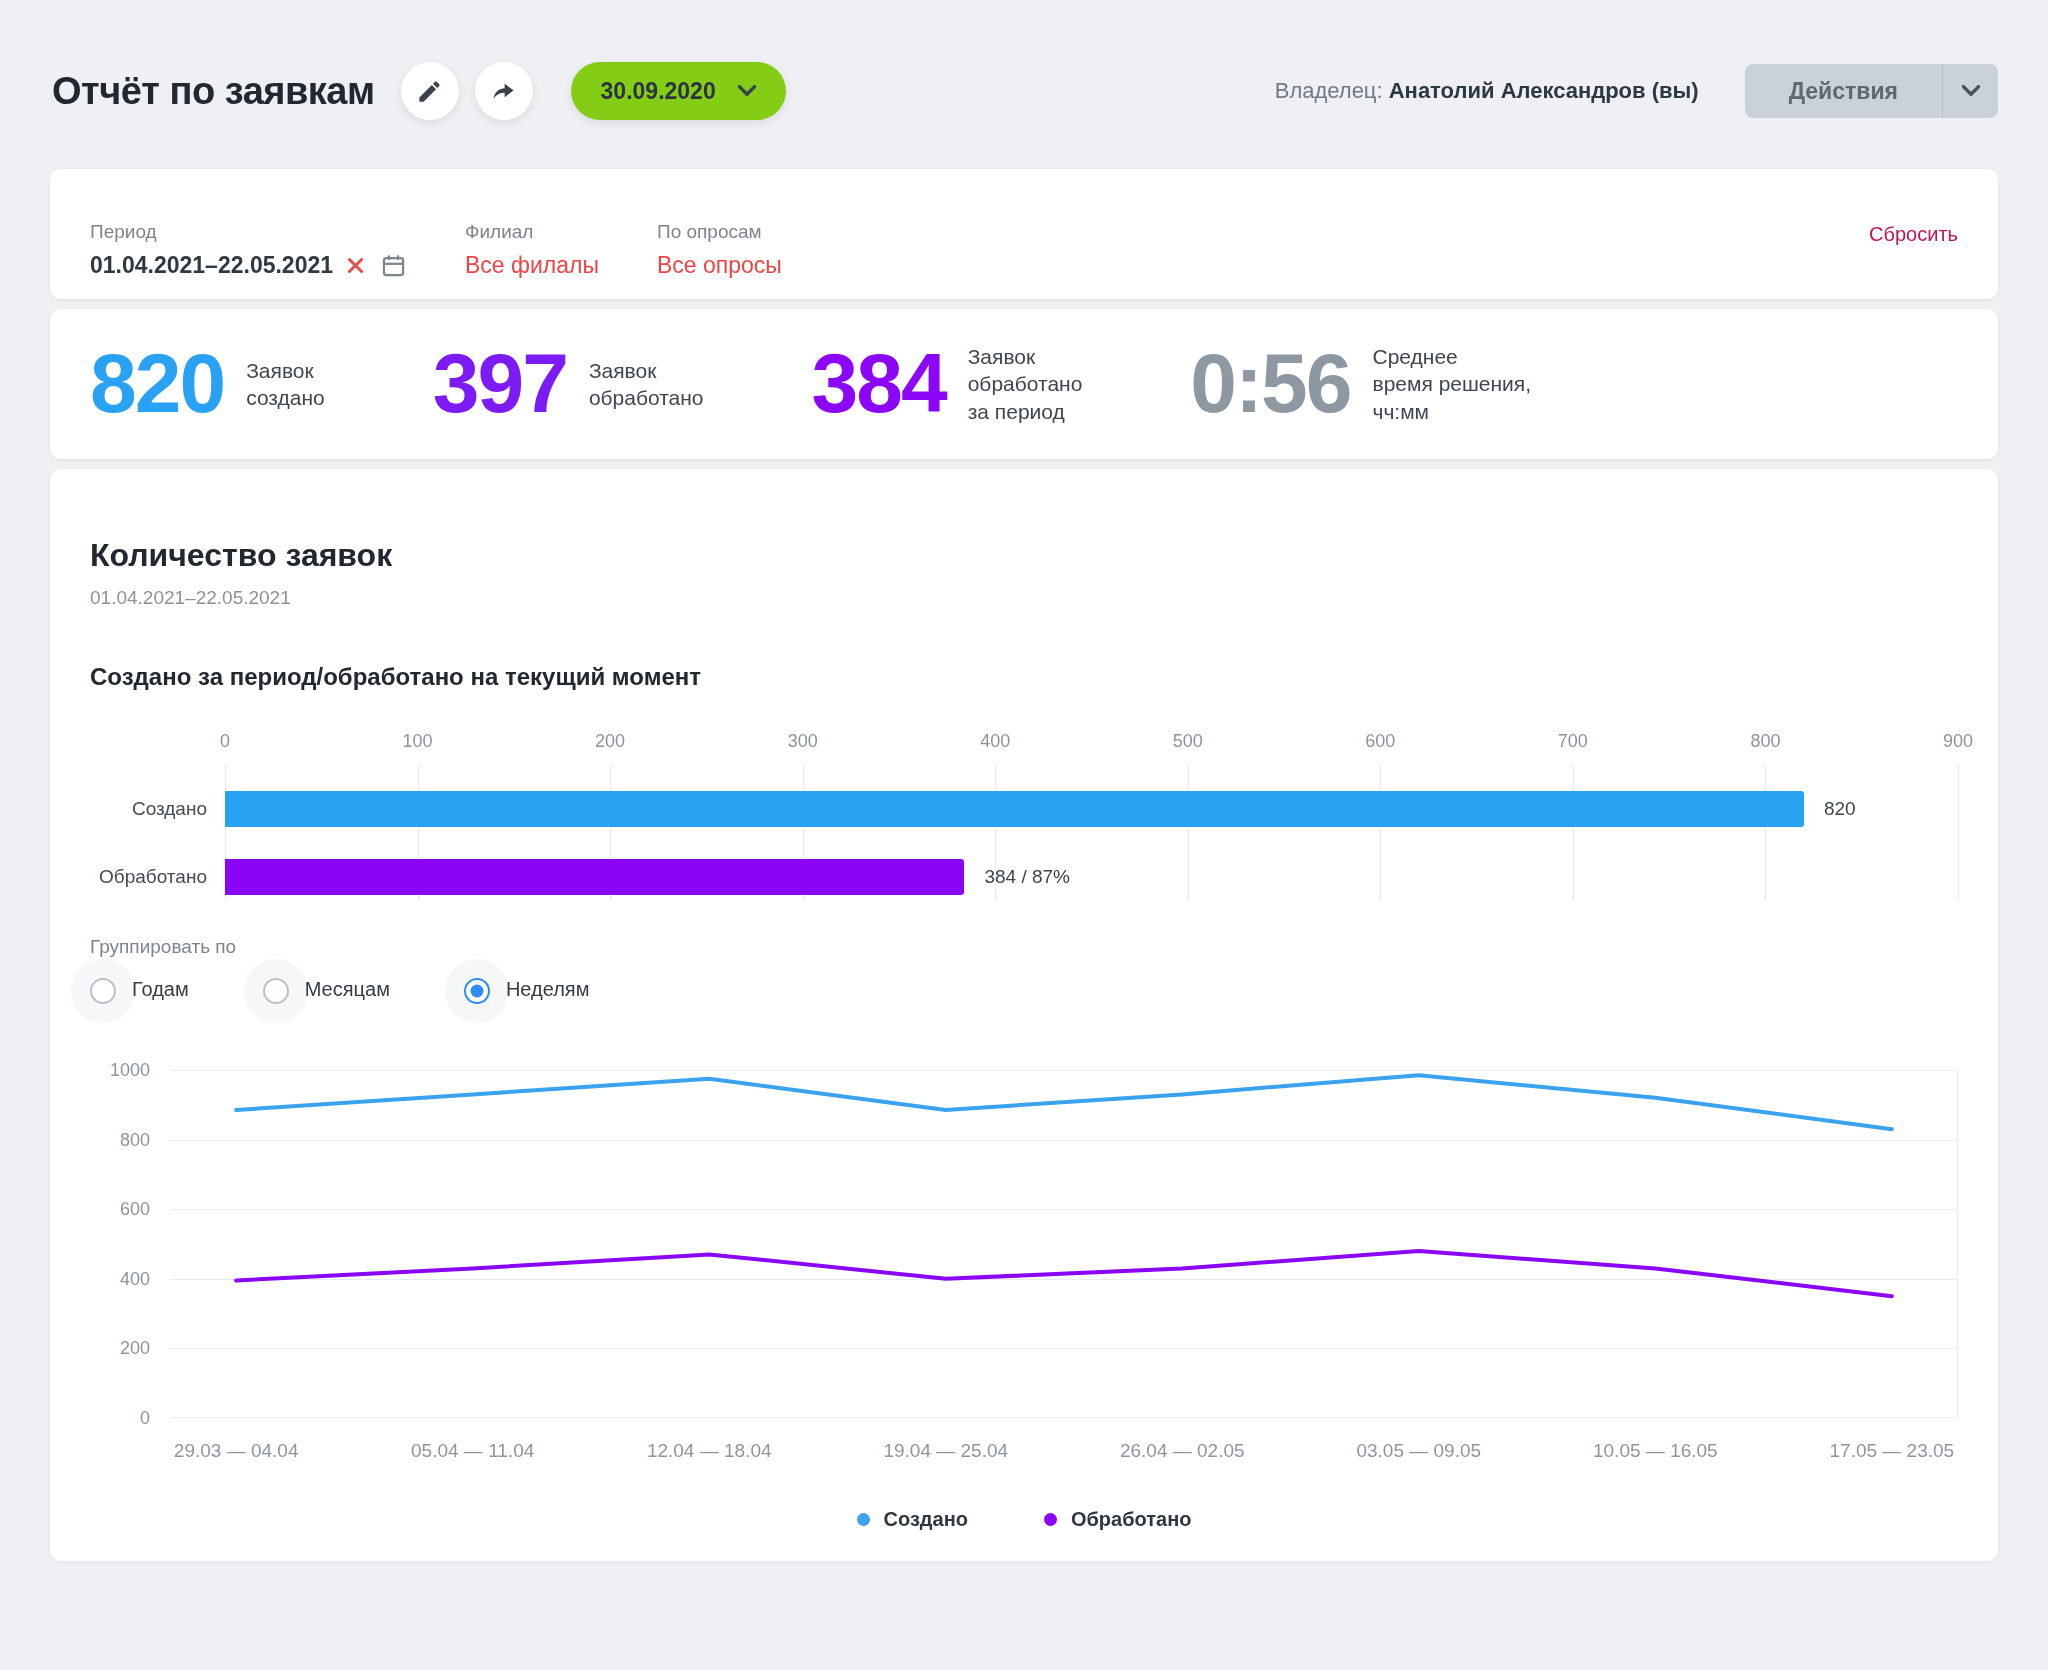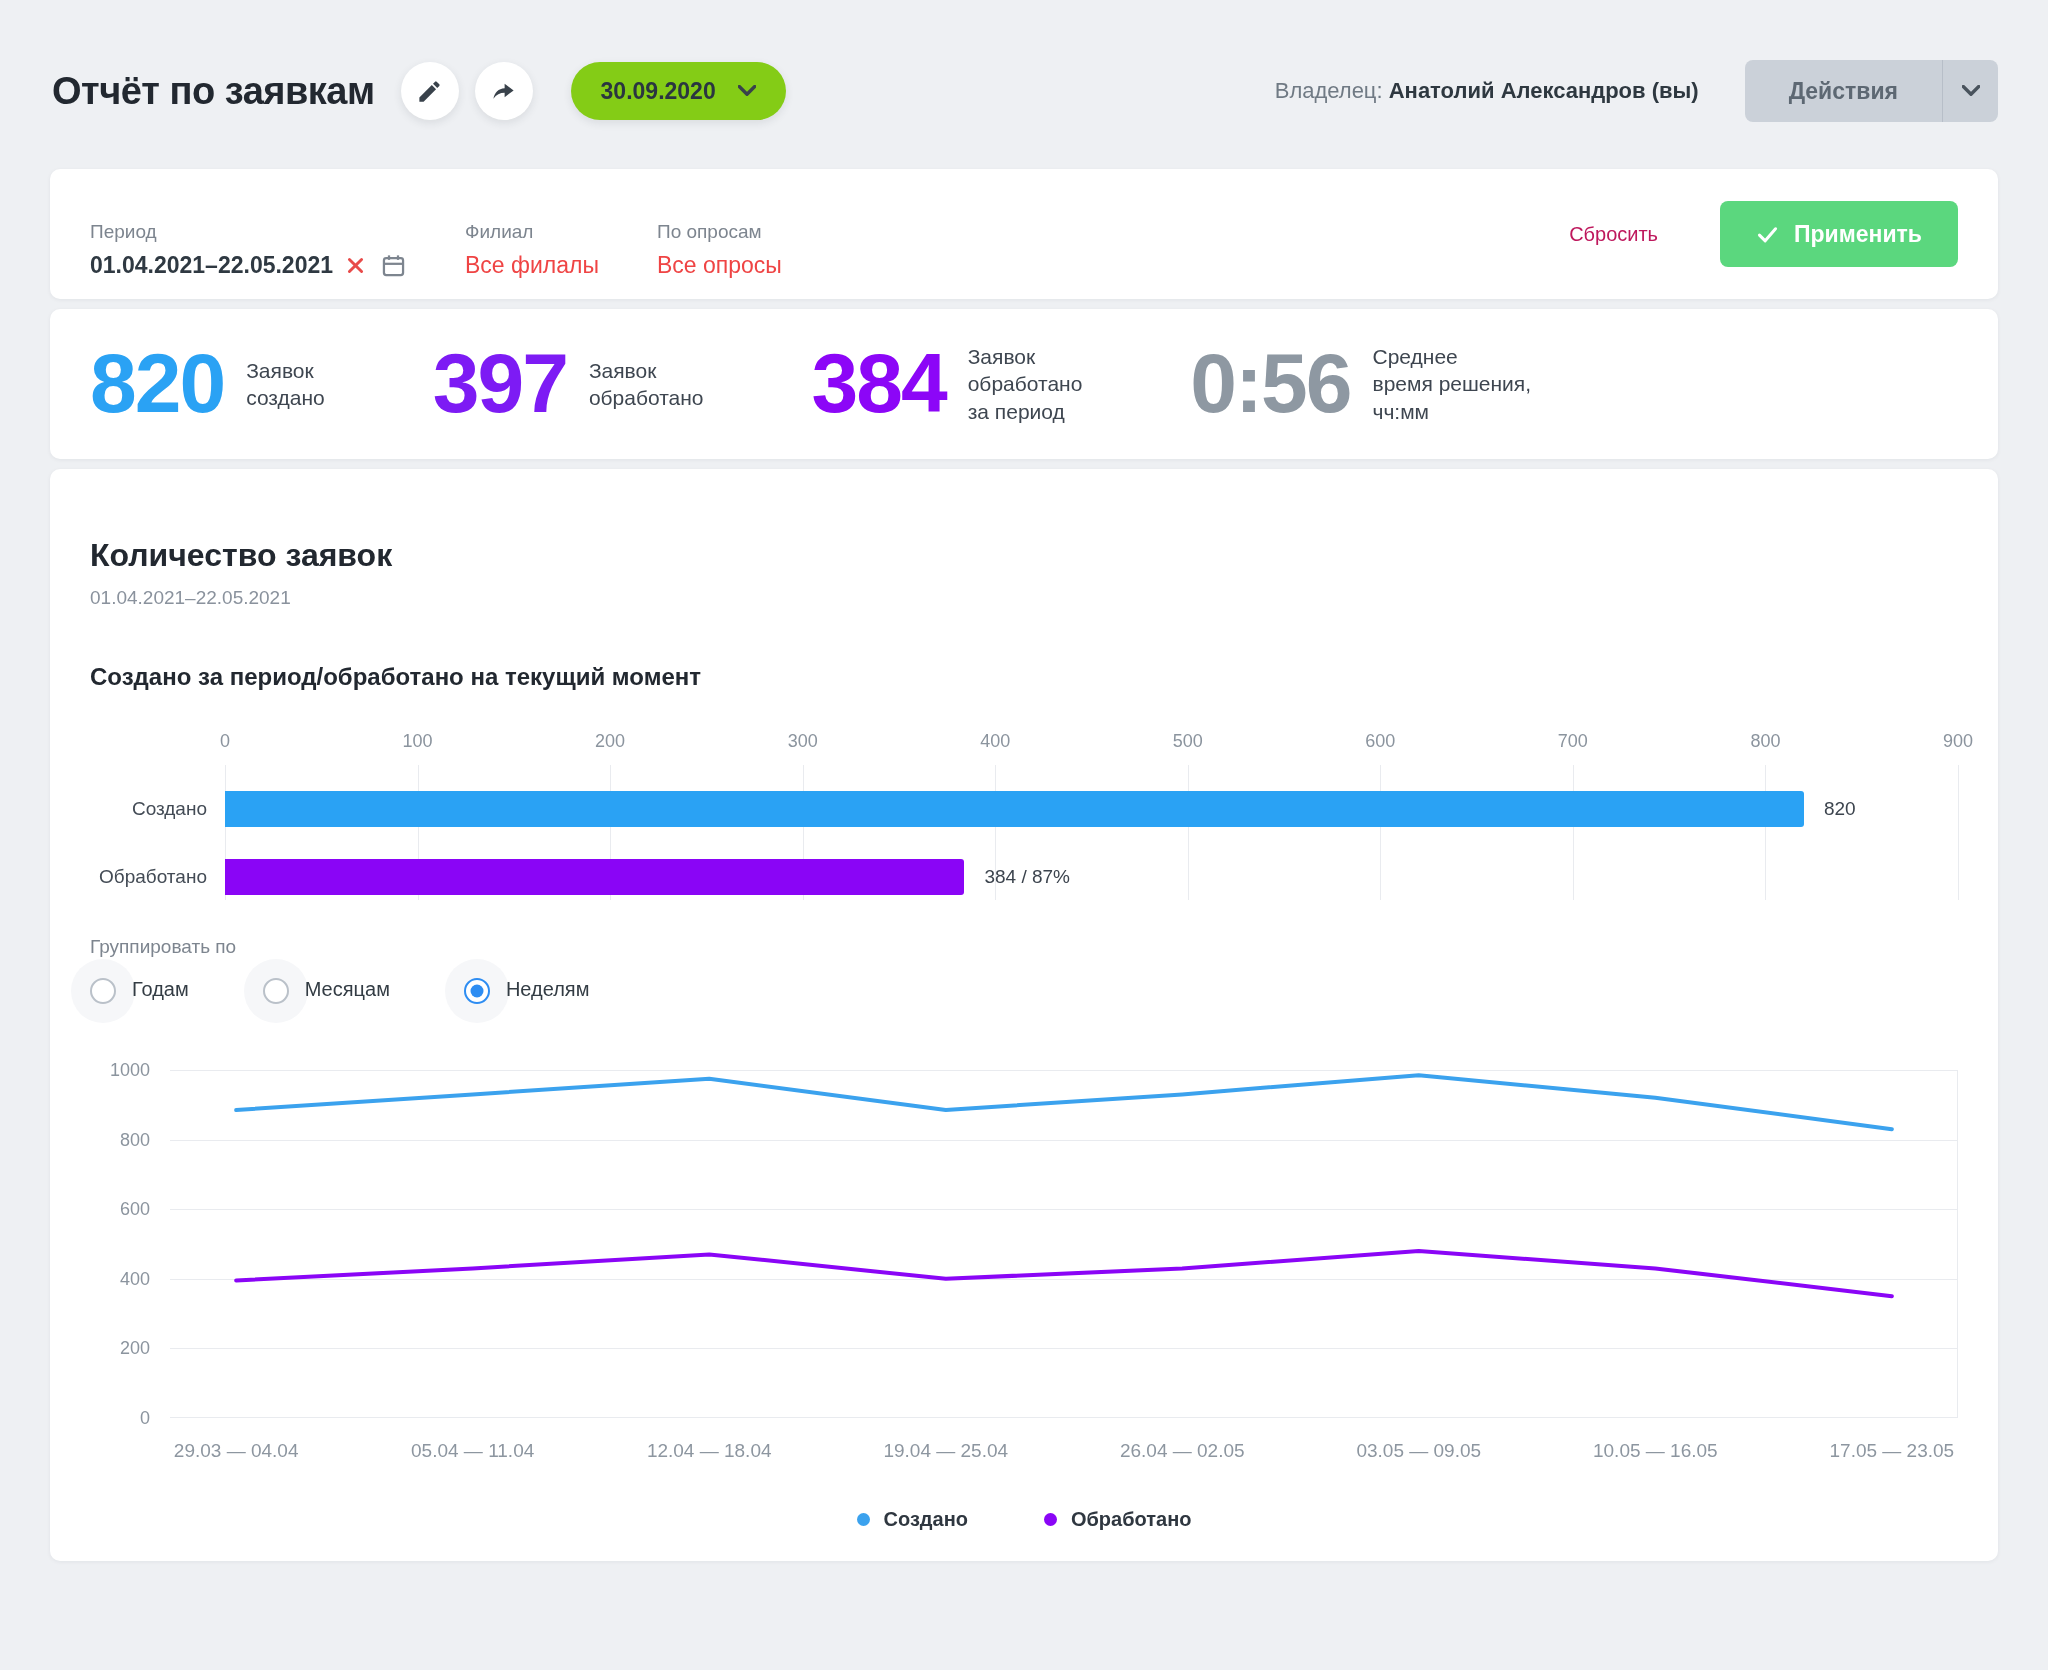--- a/index.html
+++ b/index.html
@@ -28,21 +28,21 @@
     height: 58px; border-radius: 30px; background: #84cc16;
     box-shadow: 0 3px 8px rgba(40,50,60,.10);
     padding: 0 30px; display: flex; align-items: center; gap: 22px;
     font-size: 23px; font-weight: 700; color: #2a3540; margin-left: 22px; cursor: pointer;
   }
   .chev { width: 18px; height: 12px; stroke: #39424b; stroke-width: 2.6; fill: none; stroke-linecap: round; stroke-linejoin: round; }
   .spacer { flex: 1; }
   .owner { font-size: 22px; color: #707a84; white-space: nowrap; }
   .owner b { color: #2e3840; font-weight: 700; }
   .actions-btn {
-    display: flex; align-items: stretch; height: 62px; border-radius: 8px; overflow: hidden;
+    display: flex; align-items: stretch; height: 54px; border-radius: 8px; overflow: hidden;
     background: #cbd1d9; margin-left: 46px; cursor: pointer;
   }
   .actions-main { padding: 0 44px; display: flex; align-items: center; font-size: 23px; font-weight: 700; color: #5d6873; }
   .actions-chev { width: 56px; border-left: 1px solid #b7bec8; display: flex; align-items: center; justify-content: center; }
   .actions-chev .chev { stroke: #49535d; }
 
   
   .card { background: #fff; border-radius: 10px; box-shadow: 0 1px 4px rgba(25,35,45,.06); }
 
   
@@ -174,26 +174,20 @@
     <div class="fgroup">
       <div class="flabel">Филиал</div>
       <div class="fvalue">Все филалы</div>
     </div>
     <div class="fgroup">
       <div class="flabel">По опросам</div>
       <div class="fvalue">Все опросы</div>
     </div>
     <div class="filter-right">
       <span class="reset-link">Сбросить</span>
-      <div class="apply-btn">
-        <svg class="check-icon" viewBox="0 0 20 20">
-            <polyline points="3 10.5 8 15.5 17 5"></polyline>
-          </svg>
-        <span>Применить</span>
-      </div>
     </div>
   </div>
 
   <div class="card kpi-card">
     <div class="kpi">
       <div class="kpi-num" style="color: rgb(42, 162, 244);">820</div>
       <div class="kpi-label">Заявок
 создано</div>
     </div>
     <div class="kpi">

